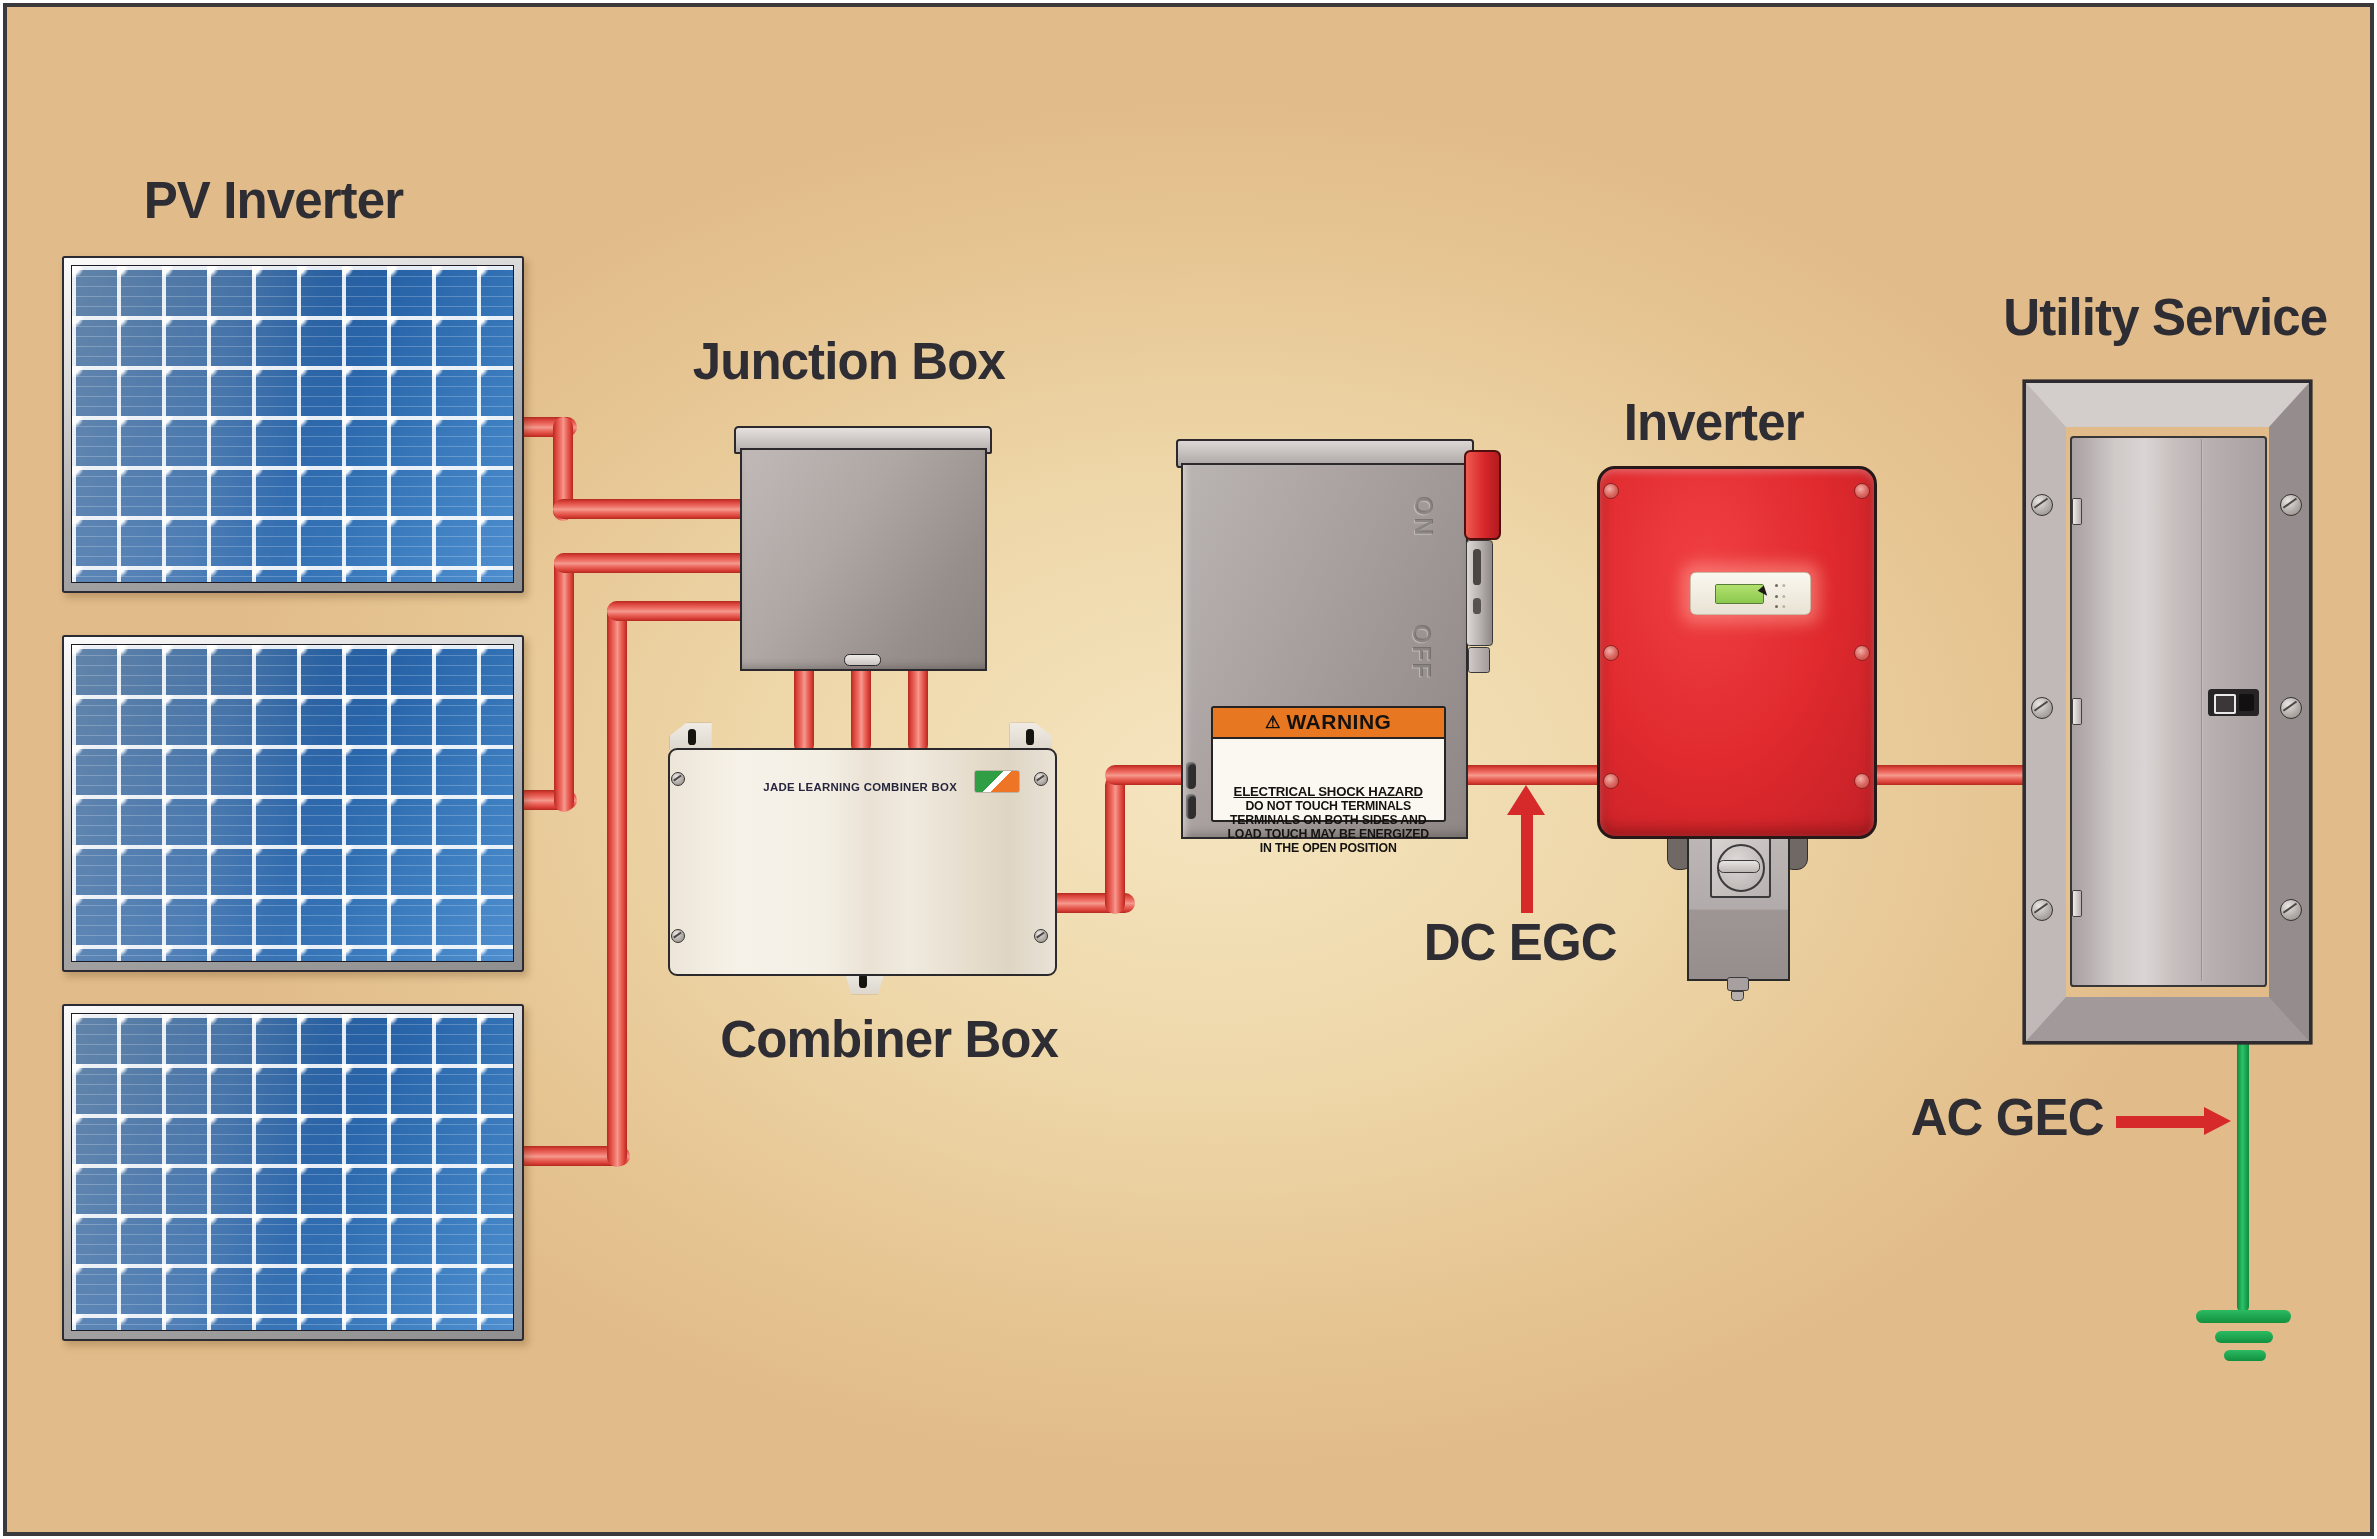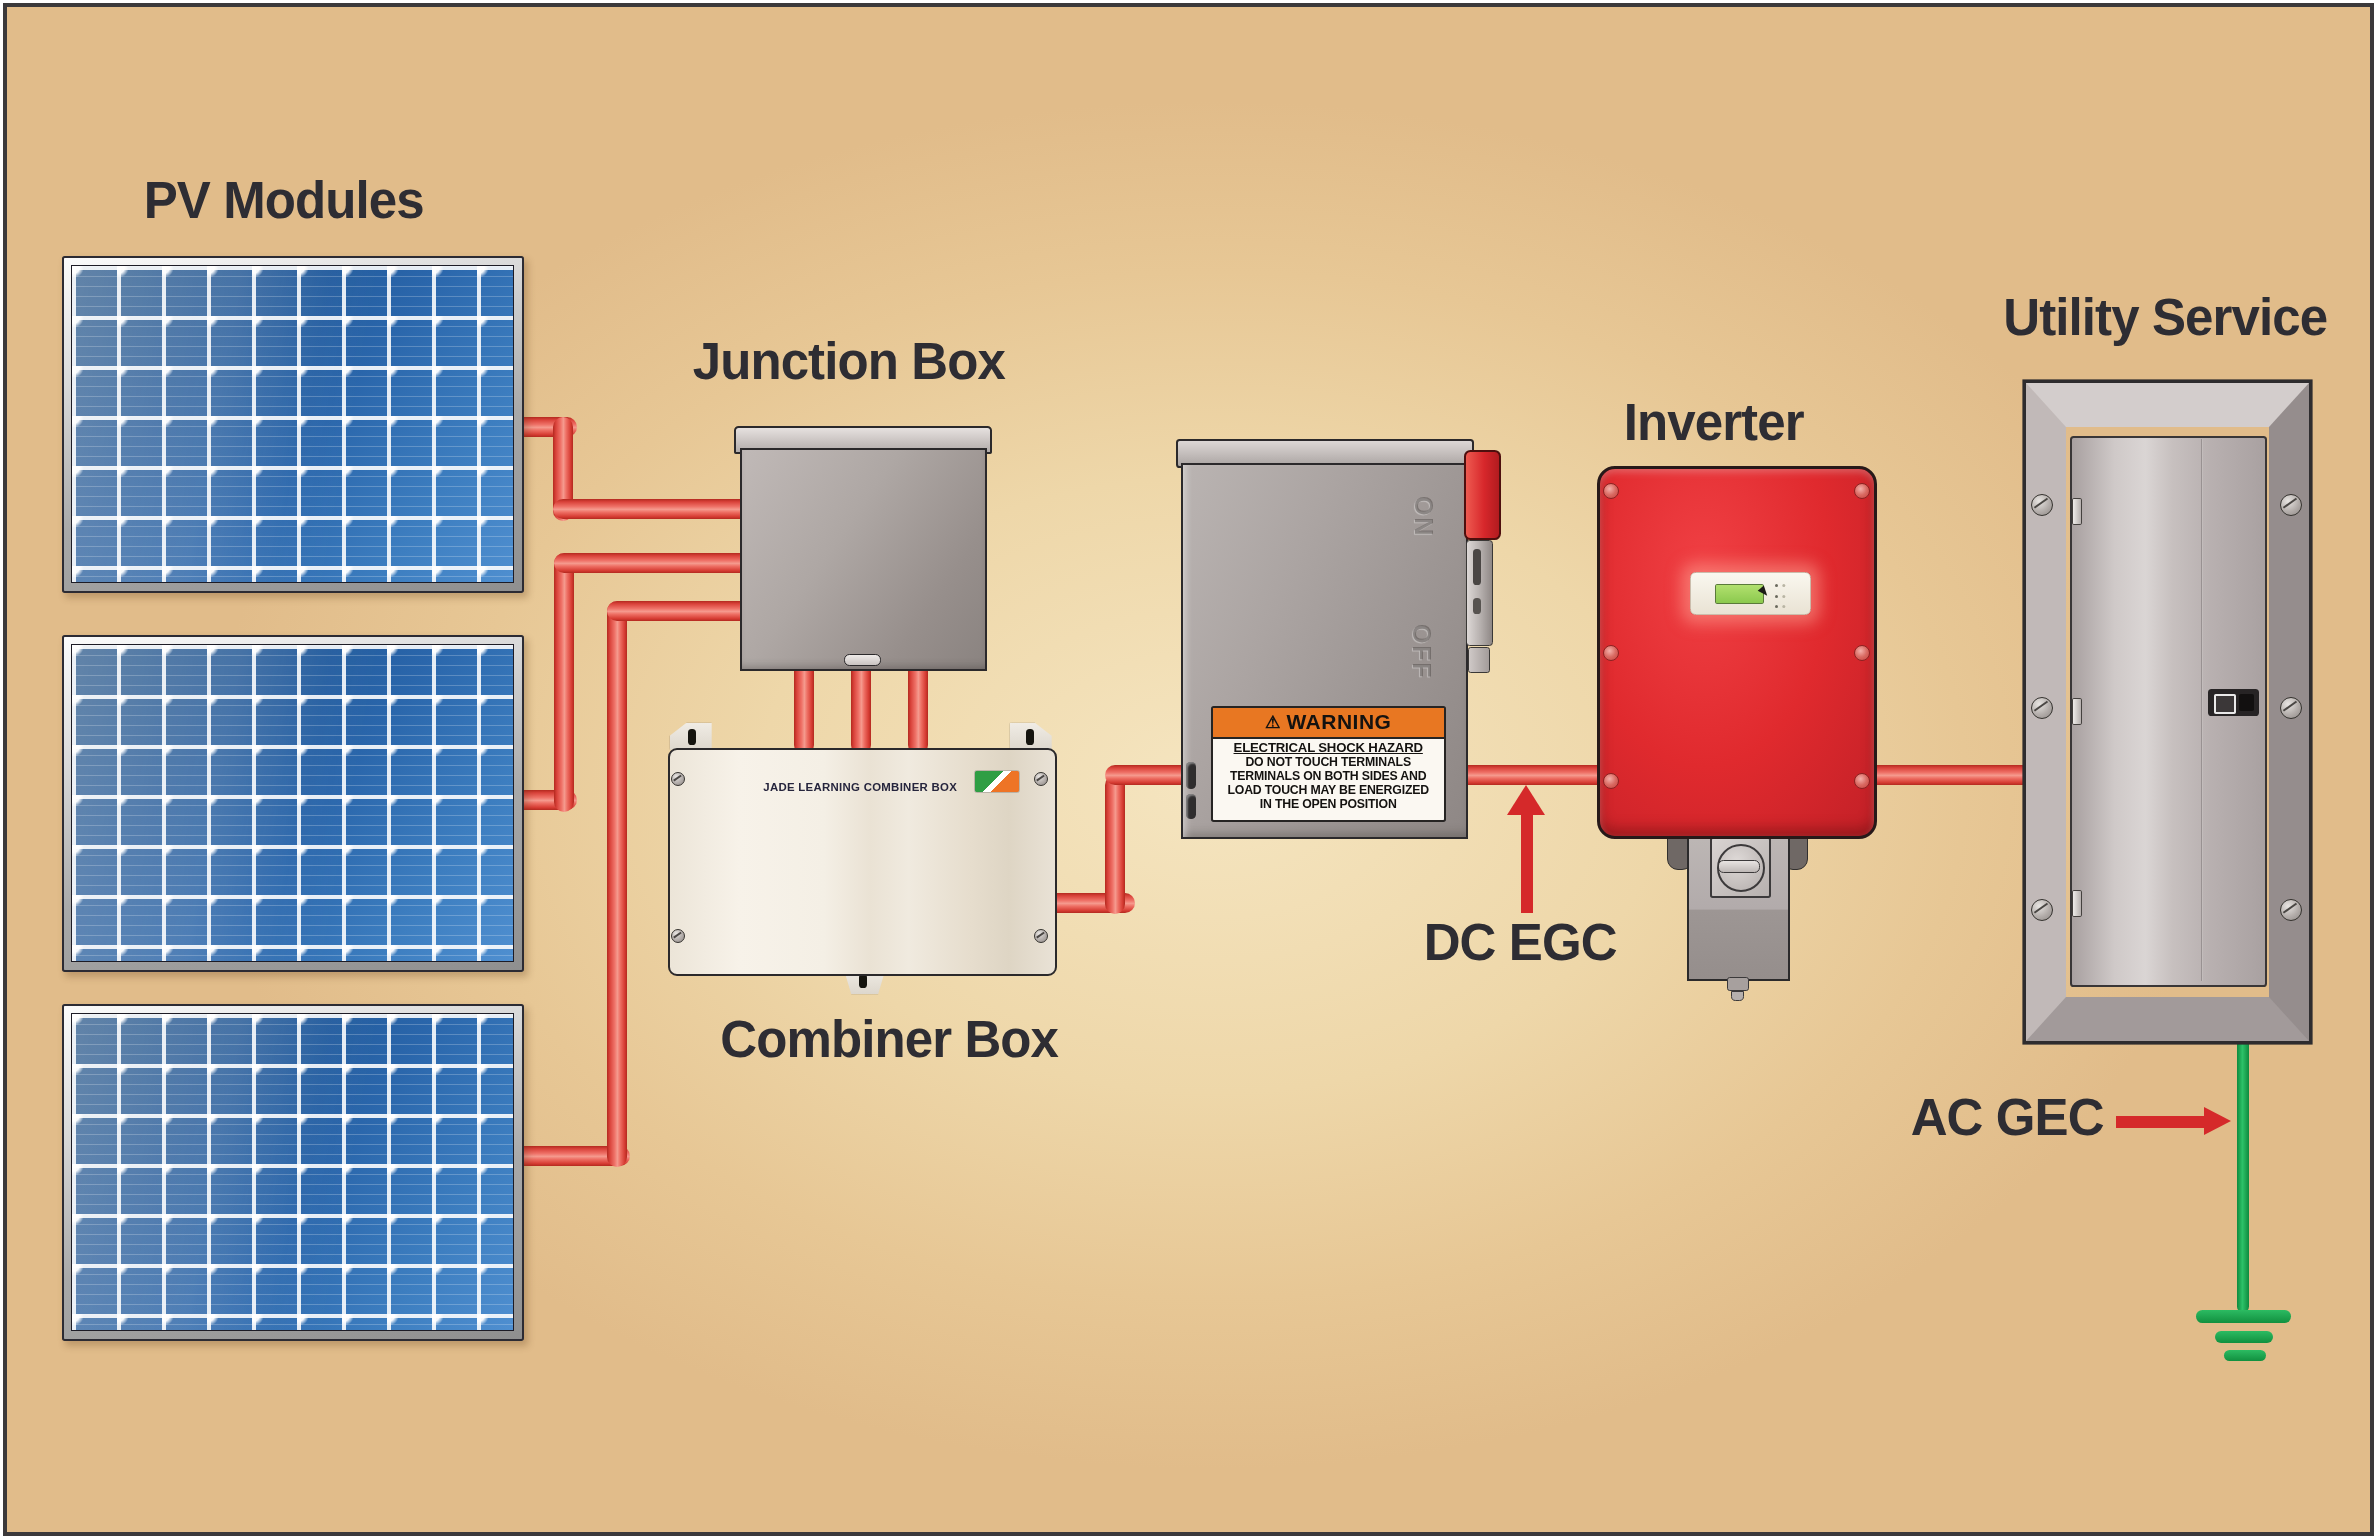--- a/index.html
+++ b/index.html
@@ -46,21 +46,21 @@
   .uframe{position:absolute;box-sizing:border-box;border-style:solid;border-width:44px 40px;
       border-color:#d3cdcc #958d8d #a29a9a #c1b9b8;box-shadow:0 0 0 3.6px #2e2c2e;}
   .hinge{position:absolute;width:8.2px;height:25.5px;background:linear-gradient(90deg,#efecea,#b5afad);border:1.4px solid #45413f;border-radius:1.8px;}
   
   .warnbox{position:absolute;left:1204px;top:699px;width:231px;height:112px;border:2.3px solid #262423;background:#fbf8f2;border-radius:2.7px;}
   .warnhead{position:absolute;left:0;top:0;right:0;height:29px;background:#e87722;border-bottom:2.3px solid #262423;
       display:flex;align-items:center;justify-content:center;color:#141210;font-weight:bold;font-size:21px;letter-spacing:0.5px;}
   .warnhead .tri{font-size:17.3px;margin-right:5.5px;}
   .warnlines{position:absolute;left:1.8px;right:1.8px;top:33px;text-align:center;font-weight:bold;color:#141210;
       font-size:12.3px;line-height:14px;letter-spacing:-0.2px;}
-  .warnlines .u{text-decoration:underline;font-size:13.2px;}
+  .warnlines .u{text-decoration:underline;font-size:13.2px;margin-top:44px;}
   .emboss{position:absolute;writing-mode:vertical-rl;font-weight:bold;font-size:25px;letter-spacing:1.8px;
       color:rgba(55,50,48,.38);text-shadow:0.9px 0.9px 0.9px rgba(255,255,255,.35);}
   .ledrow{position:absolute;width:3.6px;height:3.6px;border-radius:50%;background:#6b6a5e;box-shadow:7.3px 0 0 0 #b9b5a4;}
 </style>
 </head>
 <body>
 
 <div id="stage">
 <div id="canvas">
 
@@ -209,21 +209,21 @@
   <div class="screw" style="left:2273px;top:892px;"></div>
   <div class="abs" style="left:2201px;top:682px;width:51px;height:27px;background:#272425;border-radius:3.6px;"></div>
   <div class="abs" style="left:2207px;top:687px;width:18px;height:16.4px;border:2.3px solid #e9e9e9;background:#3b3738;border-radius:1.8px;"></div>
   <div class="abs" style="left:2232px;top:687px;width:15.5px;height:17.3px;background:#121010;border-radius:1.8px;"></div>
 
   <div class="abs" style="left:1514px;top:806px;width:12px;height:100px;background:#d5292a;"></div>
   <div class="abs" style="left:1500px;top:778px;width:0;height:0;border-left:19px solid transparent;border-right:19px solid transparent;border-bottom:30px solid #d5292a;"></div>
   <div class="abs" style="left:2109px;top:1109px;width:91px;height:12px;background:#d5292a;"></div>
   <div class="abs" style="left:2197px;top:1100px;width:0;height:0;border-top:14.6px solid transparent;border-bottom:14.6px solid transparent;border-left:27px solid #d5292a;"></div>
 
-  <div class="lbl" style="left:137px;top:164px;">PV Modules</div>
+  <div class="lbl" style="left:137px;top:164px;">PV Inverter</div>
   <div class="lbl" style="left:686px;top:325px;">Junction Box</div>
   <div class="lbl" style="left:1617px;top:386px;">Inverter</div>
   <div class="lbl center" style="left:677px;top:1003px;width:411px;">Combiner Box</div>
   <div class="lbl center" style="left:1953px;top:281px;width:411px;">Utility Service</div>
   <div class="lbl" style="left:1417px;top:906px;">DC EGC</div>
   <div class="lbl" style="left:1904px;top:1081px;">AC GEC</div>
 
 </div>
 </div>
 

